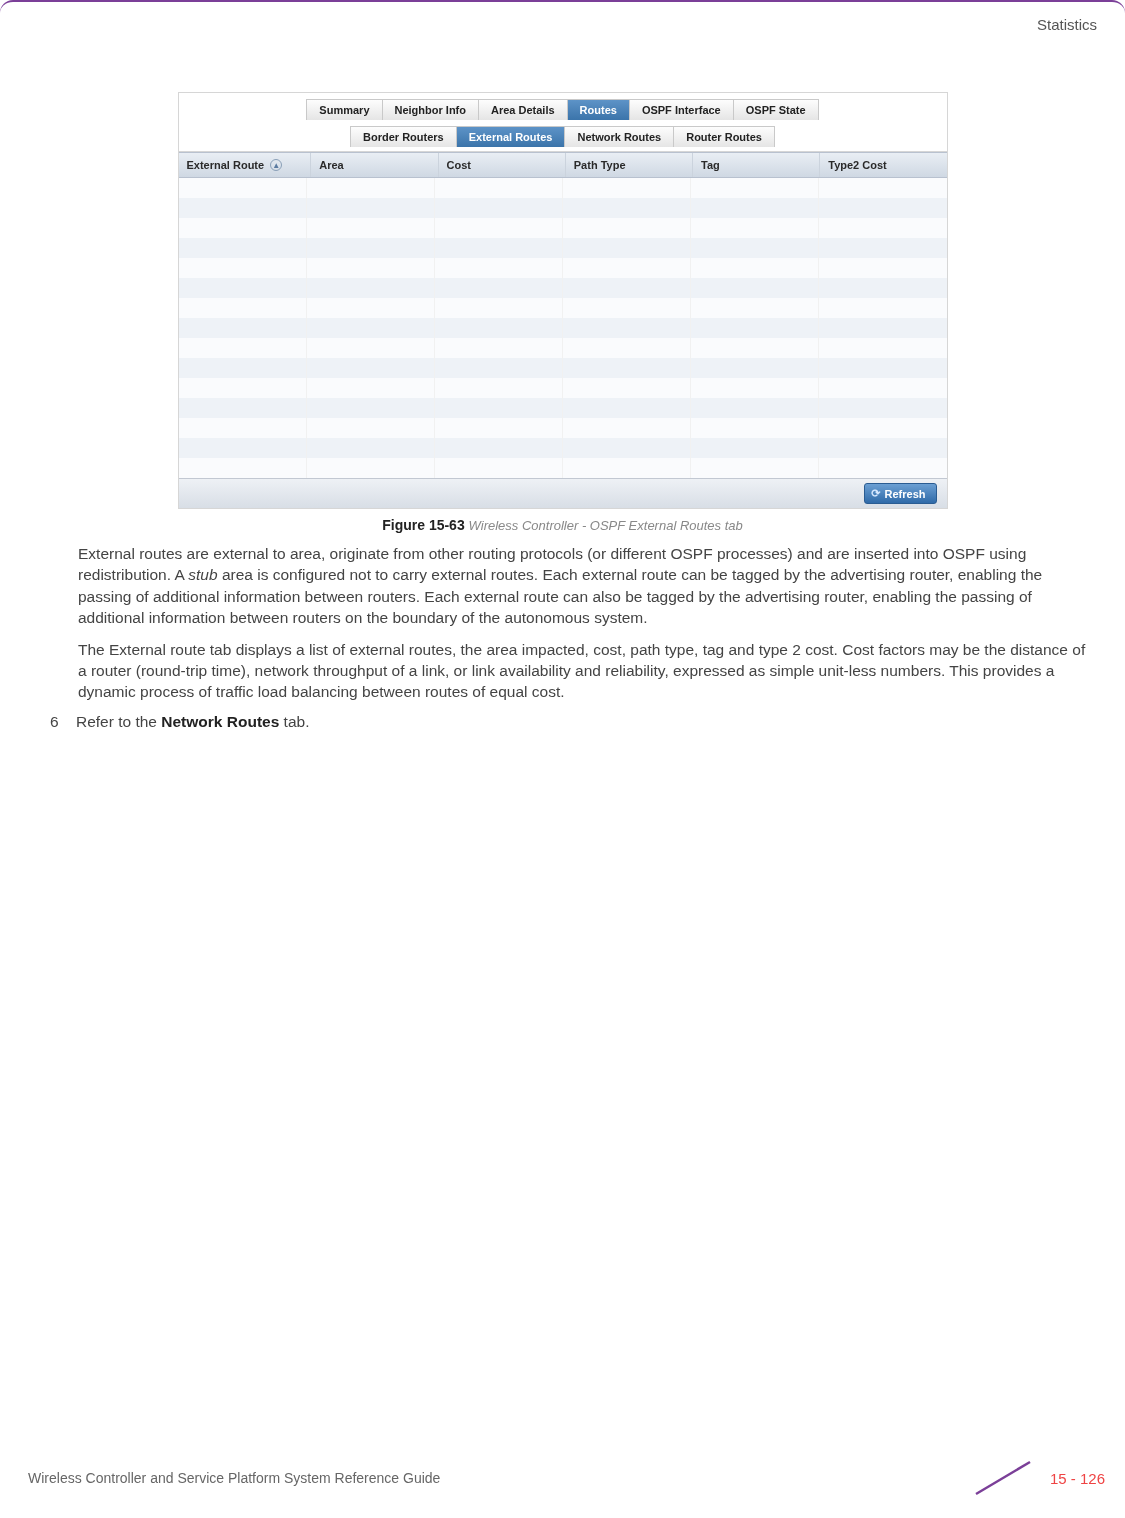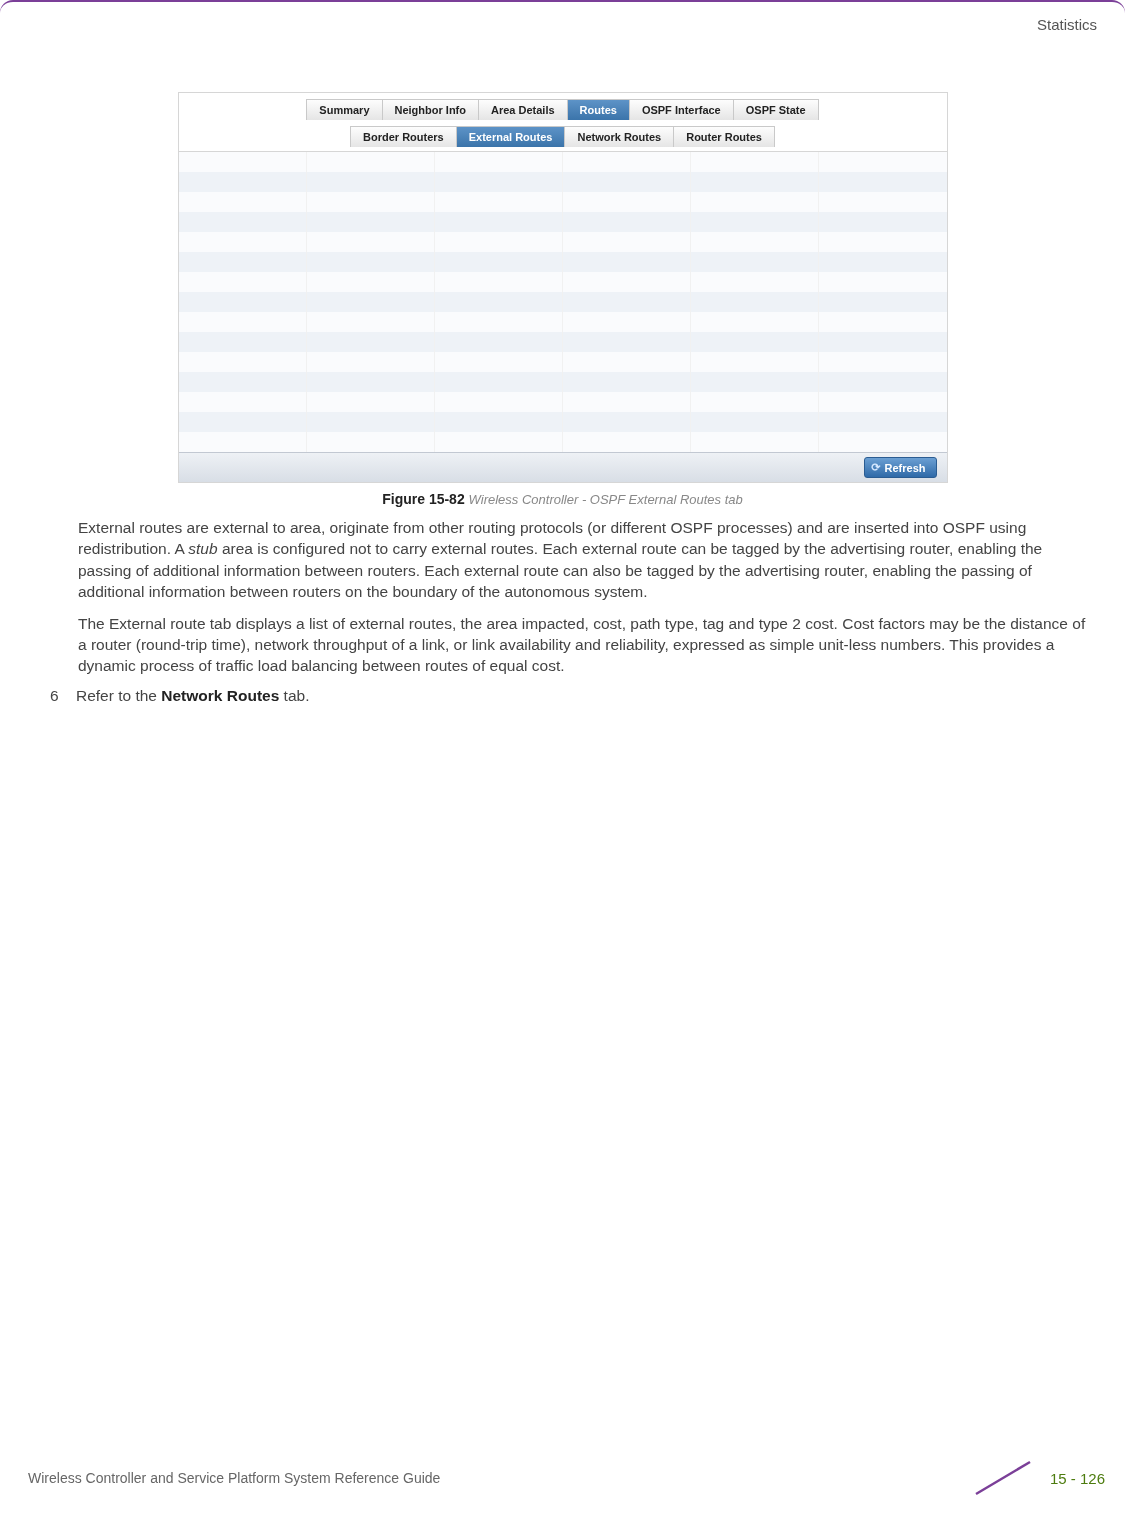--- a/index.html
+++ b/index.html
@@ -185,21 +185,21 @@
       display: flex;
       align-items: center;
       gap: 12px;
     }
     .footer-slash {
       width: 70px;
       height: 36px;
     }
     .footer-page {
       font-size: 15px;
-      color: #4d7c0f;
+      color: #ef4444;
     }
   </style>
 </head>
 <body>
 
 <div class="page">
   <div class="header-right">Statistics</div>
 
   <div class="content-area">
     <div class="screenshot-container">
@@ -214,20 +214,31 @@
         </div>
       </div>
       <div class="subtabs-row">
         <div class="tabs-row-inner">
           <div class="tab">Border Routers</div>
           <div class="tab active">External Routes</div>
           <div class="tab">Network Routes</div>
           <div class="tab">Router Routes</div>
         </div>
       </div>
+      <div class="table-header-row">
+        <div class="th th-first">
+          <span>External Route</span>
+          <span class="sort-icon">▲</span>
+        </div>
+        <div class="th">Area</div>
+        <div class="th">Cost</div>
+        <div class="th">Path Type</div>
+        <div class="th">Tag</div>
+        <div class="th">Type2 Cost</div>
+      </div>
       <div class="data-body">
         <div class="striped-row">
             <div class="cell"></div>
             <div class="cell"></div>
             <div class="cell"></div>
             <div class="cell"></div>
             <div class="cell"></div>
             <div class="cell"></div>
           </div>
         <div class="striped-row">
@@ -345,21 +356,21 @@
       </div>
       <div class="footer-bar">
         <button class="refresh-btn">
           <span class="refresh-glyph">⟳</span>
           <span>Refresh</span>
         </button>
       </div>
     </div>
 
     <div class="figure-caption">
-      <span class="fig-num">Figure 15-82</span>
+      <span class="fig-num">Figure 15-63</span>
       <span> </span>
       <span class="fig-title">Wireless Controller - OSPF External Routes tab</span>
     </div>
 
     <p class="body-text">
       <span>External routes are external to area, originate from other routing protocols (or different OSPF processes) and are inserted into OSPF using redistribution. A </span><span class="stub">stub</span><span> area is configured not to carry external routes. Each external route can be tagged by the advertising router, enabling the passing of additional information between routers. Each external route can also be tagged by the advertising router, enabling the passing of additional information between routers on the boundary of the autonomous system.</span>
     </p>
 
     <p class="body-text">The External route tab displays a list of external routes, the area impacted, cost, path type, tag and type 2 cost. Cost factors may be the distance of a router (round-trip time), network throughput of a link, or link availability and reliability, expressed as simple unit-less numbers. This provides a dynamic process of traffic load balancing between routes of equal cost.</p>
 

